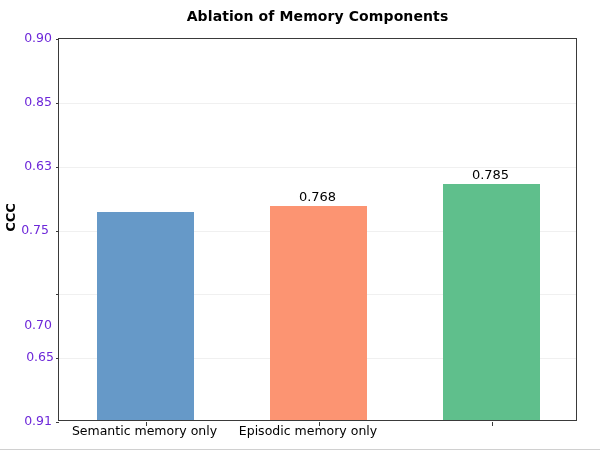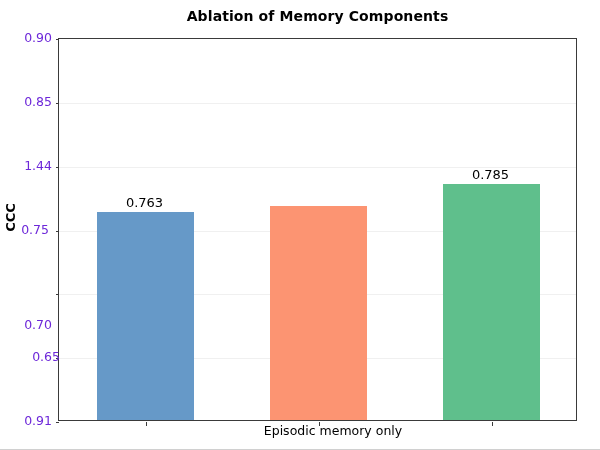--- a/index.html
+++ b/index.html
@@ -147,22 +147,23 @@
       <div class="ytick-mark" style="top: 0px;"></div>
       <div class="bar" style="left: 38.06px; width: 96.88px; height: 208.097px; background: rgb(102, 153, 200);"></div>
       <div class="xtick-mark" style="left: 86.5px;"></div>
       <div class="bar" style="left: 211.06px; width: 96.88px; height: 214.48px; background: rgb(252, 148, 114);"></div>
       <div class="xtick-mark" style="left: 259.5px;"></div>
       <div class="bar" style="left: 384.06px; width: 96.88px; height: 236.183px; background: rgb(95, 191, 140);"></div>
       <div class="xtick-mark" style="left: 432.5px;"></div>
     </div>
 
 <div class="y-tick-text" style="left: 6px; top: 415px;">0.91</div>
-    <div class="y-tick-text" style="left: 14px; top: 351.167px;">0.65</div>
+    <div class="y-tick-text" style="left: 8px; top: 351.167px;">0.65</div>
     <div class="y-tick-text" style="left: 6px; top: 287.333px; margin-top: 32px;">0.70</div>
     <div class="y-tick-text" style="left: 3px; top: 223.5px;">0.75</div>
-    <div class="y-tick-text" style="left: 6px; top: 159.667px;">1.44</div>
+    <div class="y-tick-text" style="left: 6px; top: 159.667px;">0.63</div>
     <div class="y-tick-text" style="left: 6px; top: 95.8333px;">0.85</div>
     <div class="y-tick-text" style="left: 6px; top: 32px;">0.90</div>
-    <div class="bar-value" style="left: 144.5px; top: 195.903px;">0.763</div>
-    <div class="x-tick-text" style="left: 333px;">Episodic memory only</div>
+    <div class="x-tick-text" style="left: 144.5px;">Semantic memory only</div>
+    <div class="bar-value" style="left: 317.5px; top: 189.52px;">0.768</div>
+    <div class="x-tick-text" style="left: 308px;">Episodic memory only</div>
     <div class="bar-value" style="left: 490.5px; top: 167.817px;">0.785</div>
   </div>
 
 </body></html>

